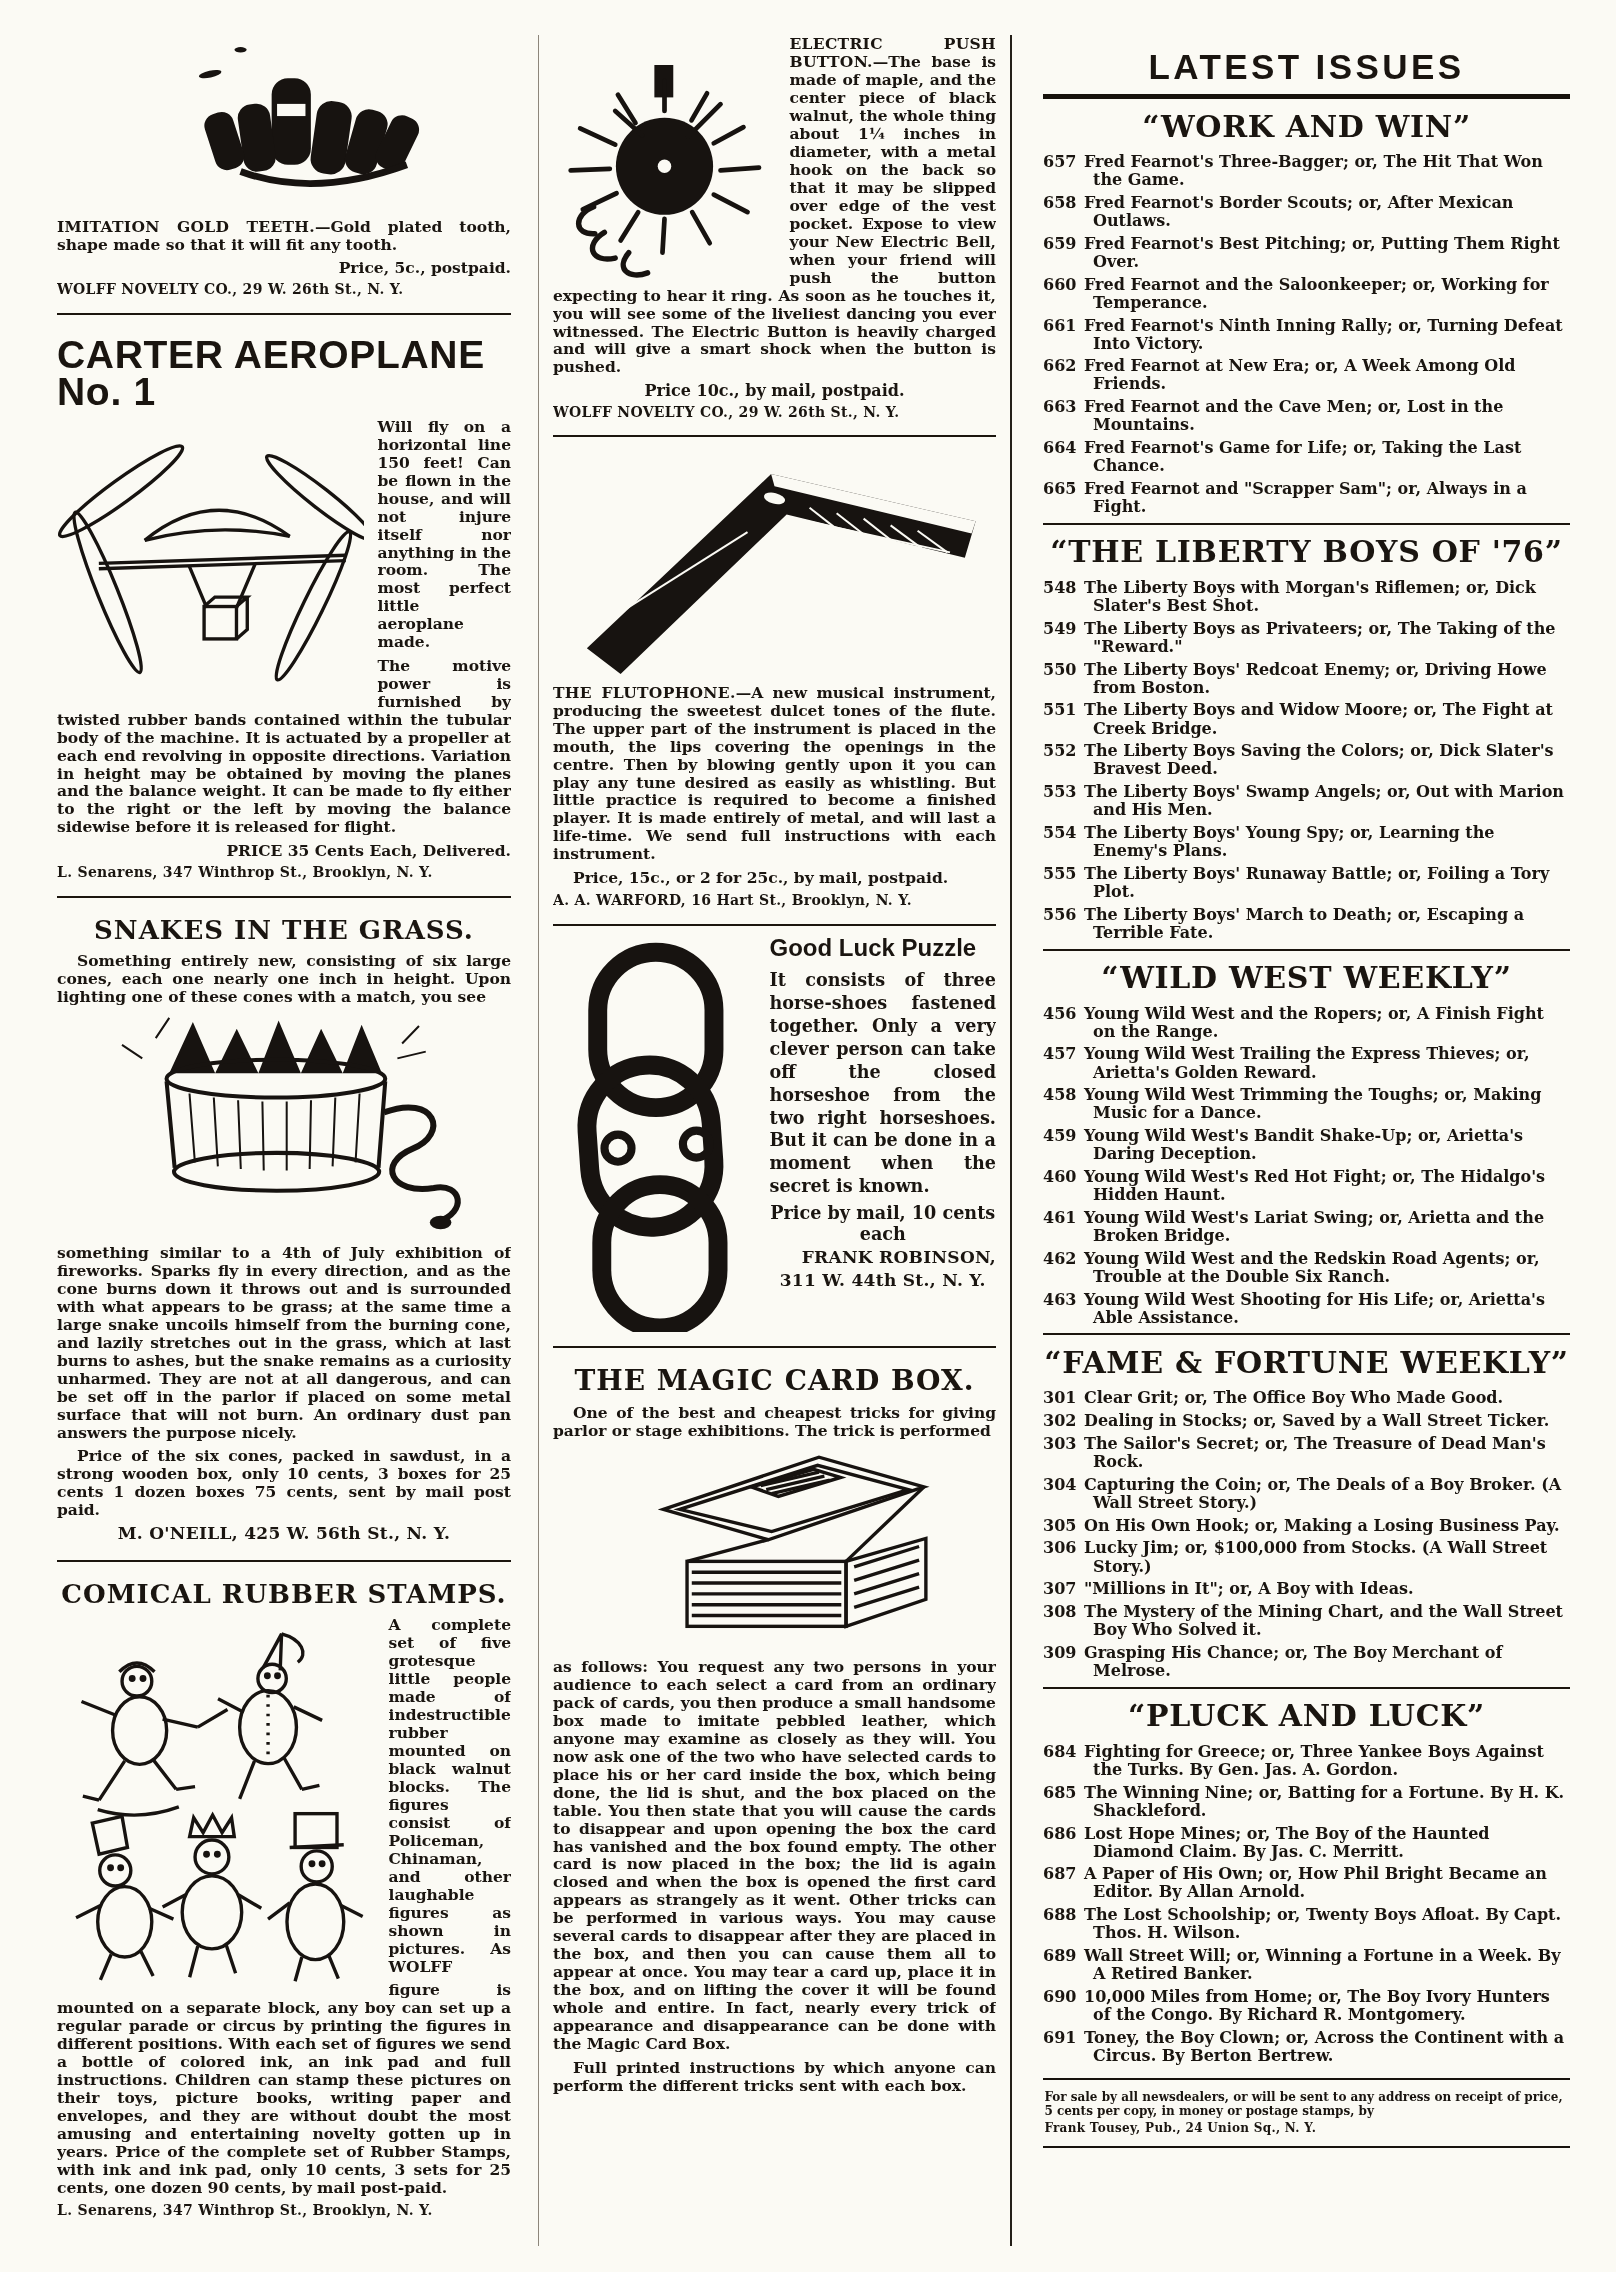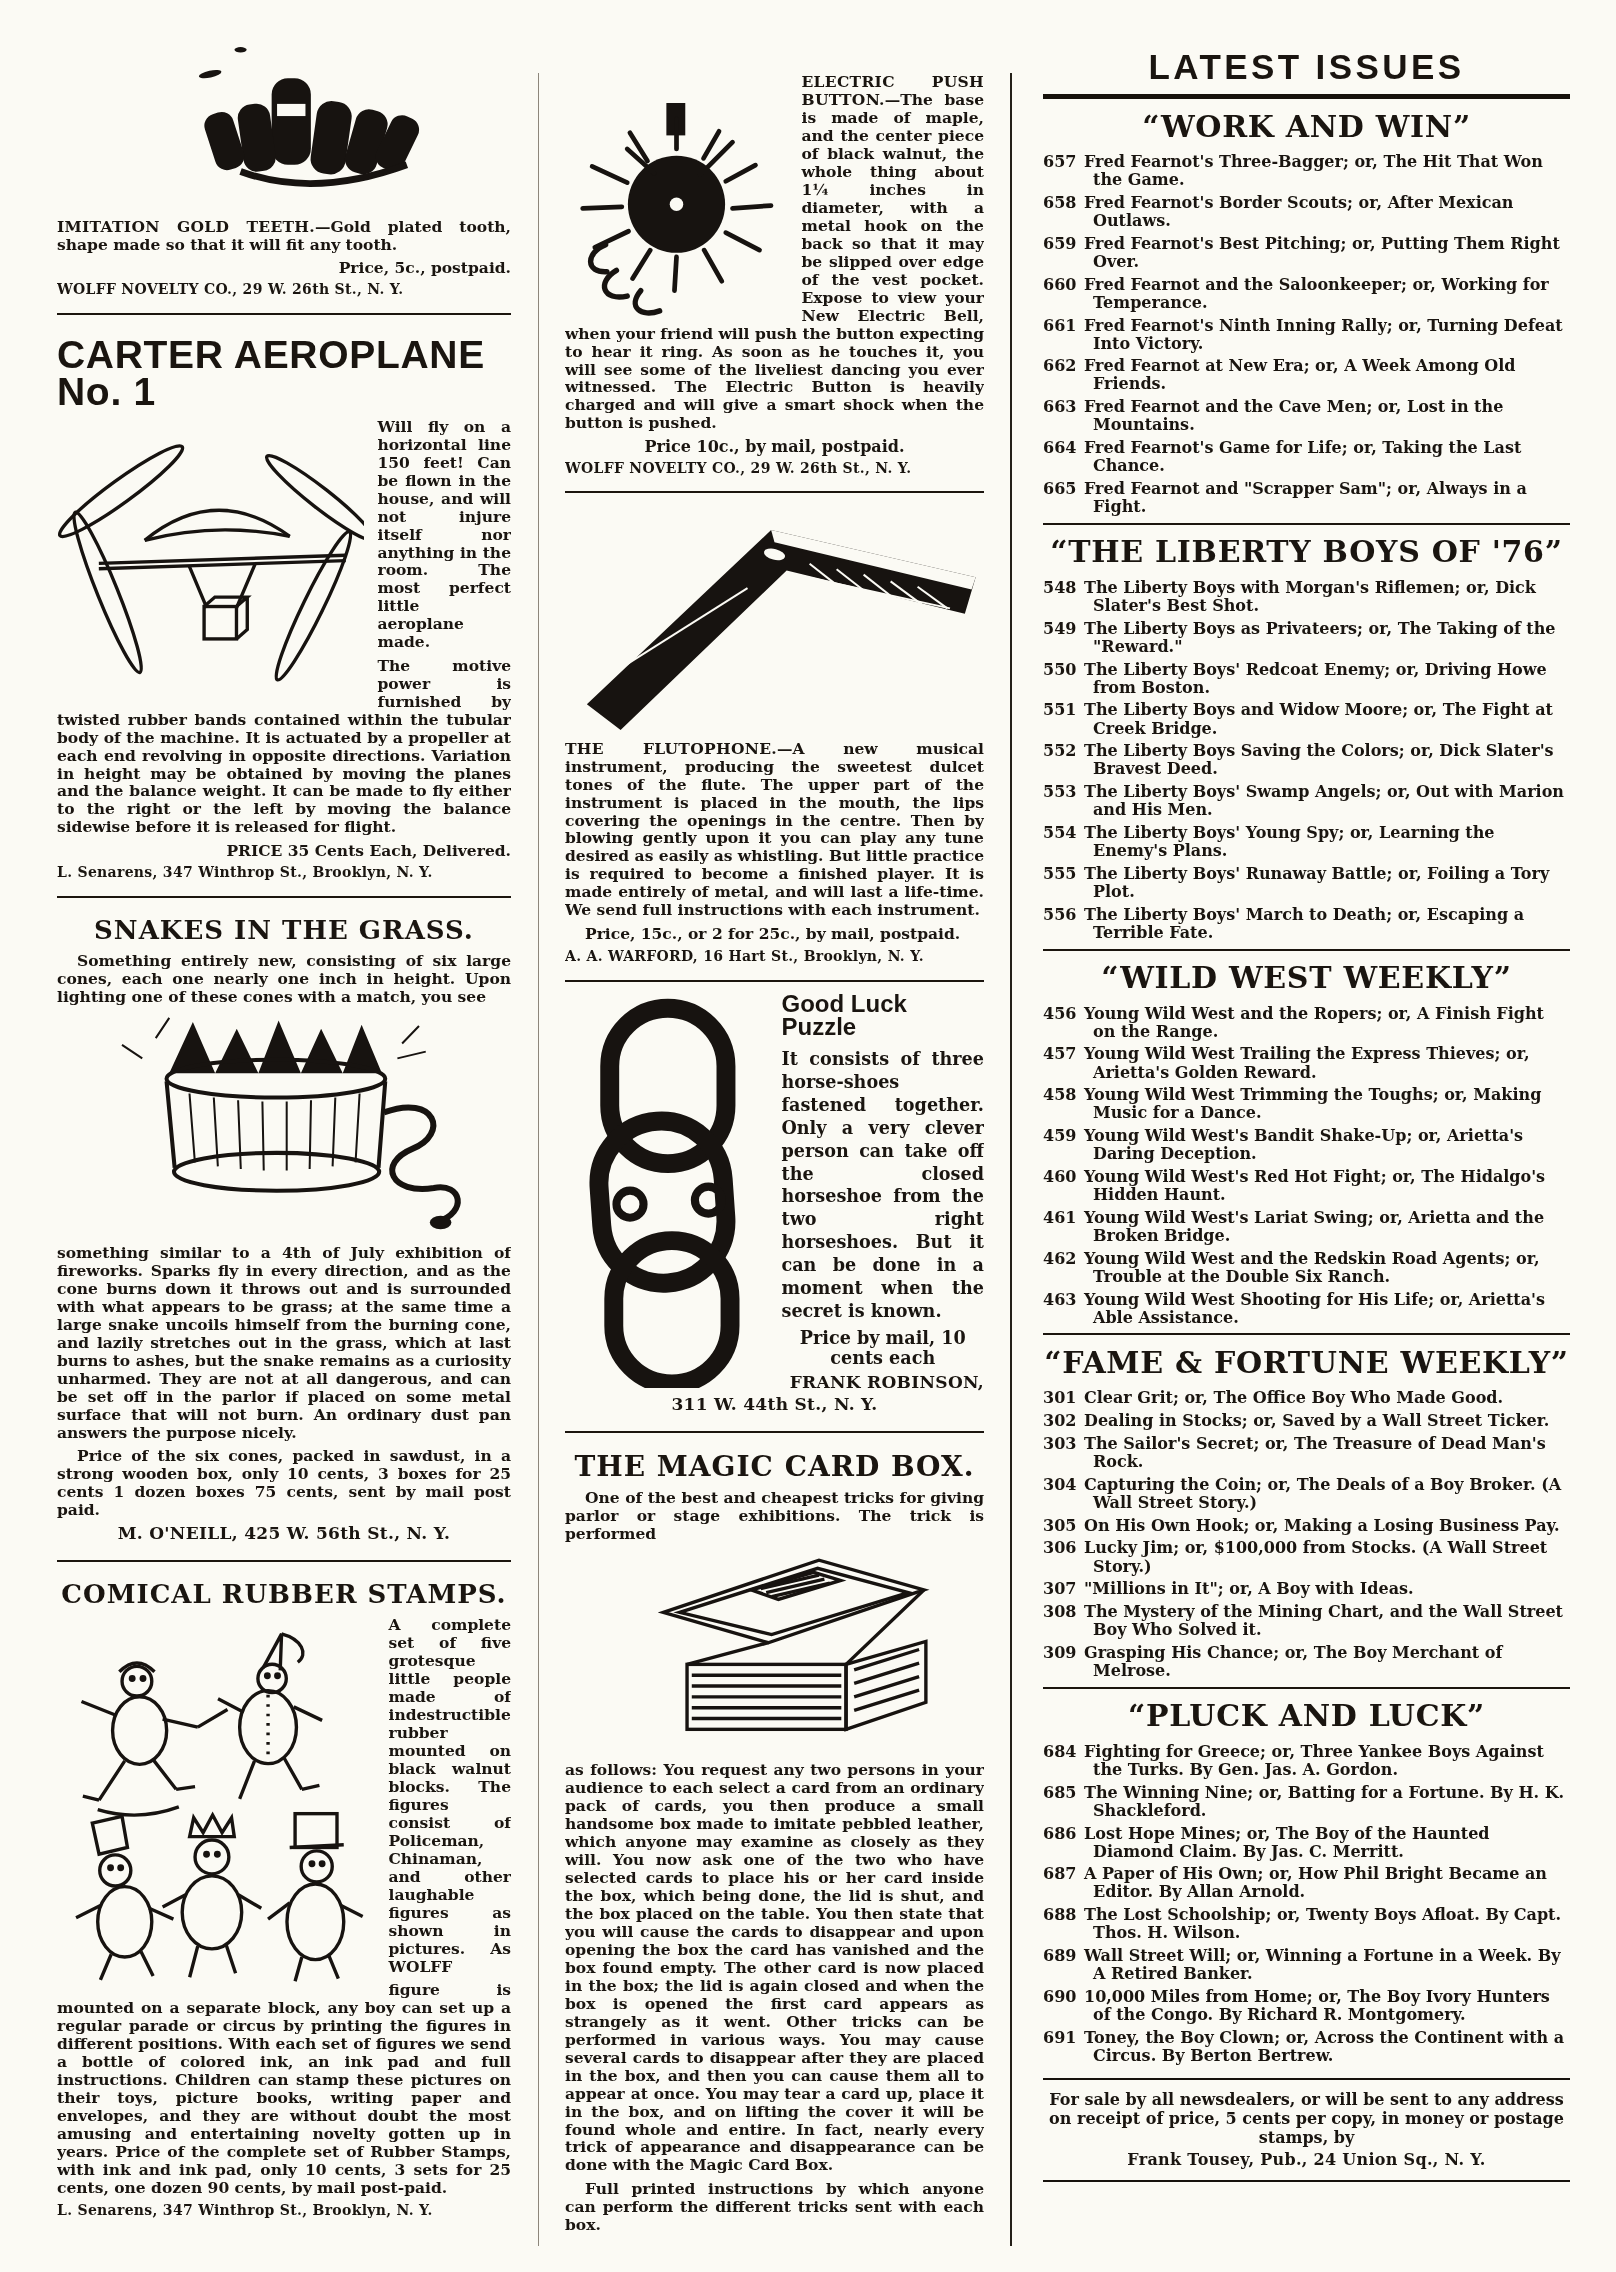--- a/index.html
+++ b/index.html
@@ -3,21 +3,21 @@
 <meta charset="utf-8">
 <style>
   html,body{margin:0;padding:0;background:#6b675f;}
   .page{
     position:relative;width:1616px;height:2273px;background:#fbfaf4;color:#1a1510;
     font-family:"DejaVu Serif",serif;font-weight:700;overflow:hidden;box-sizing:border-box;
     padding:35px 46px 27px 57px;display:flex;
   }
   .col{box-sizing:border-box;}
   .col-left{width:481px;padding-right:27px;}
-  .col-mid{width:474px;padding:0 26px;border-left:1.4px solid #8d867b;border-right:2px solid #241f18;margin-top:38px;}
+  .col-mid{width:474px;padding:0 14px;border-left:1.4px solid #8d867b;border-right:2px solid #241f18;}
   .col-right{flex:1;padding-left:31px;margin-top:11px;}
   p{margin:0 0 5.4px;text-align:justify;font-size:15.5px;line-height:1.16;}
   .indent{text-indent:20px;}
   .lead{letter-spacing:0.3px;}
   .price-right{text-align:right;font-size:15.5px;margin:1.4px 0 4px;}
   .price-center{text-align:center;font-size:16px;margin:2.7px 0 4px;}
   .vendor{text-align:center;font-size:17px;margin:2.7px 0 8px;letter-spacing:0.3px;}
   .vendor-left{text-align:left;font-size:14px;margin:2.7px 0 8px;letter-spacing:0.3px;}
   h2.slab{font-family:"Liberation Sans",sans-serif;font-weight:900;text-align:left;
     font-size:39px;line-height:.95;margin:9.5px 0 8px;letter-spacing:0.7px;}
@@ -31,21 +31,21 @@
   section{overflow:hidden;}
   svg .ink{stroke:#171310;fill:none;}
   
   .latest-title{font-family:"Liberation Sans",sans-serif;font-weight:900;font-size:35px;
     text-align:center;letter-spacing:3.4px;margin:1.4px 0 6.8px;}
   hr.thick{border:0;border-top:5.4px solid #17120c;margin:2.7px 0 9.5px;}
   .sec-head{text-align:center;font-size:30px;margin:8px 0 9.5px;letter-spacing:0.7px;}
   .issue{font-size:16px;line-height:1.13;padding-left:50px;text-indent:-50px;margin:0 0 4.7px;text-align:left;}
   .issue .inum{display:inline-block;width:41px;text-indent:0;}
   .footer{border-top:2.7px solid #17120c;border-bottom:2.7px solid #17120c;margin-top:13.5px;padding:9.5px 1.4px 8px;}
-  .footer p{text-align:center;font-size:16px;line-height:1.2;margin:0 0 2.7px;}
+  .footer p{text-align:left;font-size:12px;line-height:1.2;margin:0 0 2.7px;}
   .publisher{font-size:21px;letter-spacing:0.3px;margin-top:5.4px;text-align:left;}
 </style>
 </head>
 <body>
 
 <div class="page">
 
   <div class="col col-left">
 
     <section>

